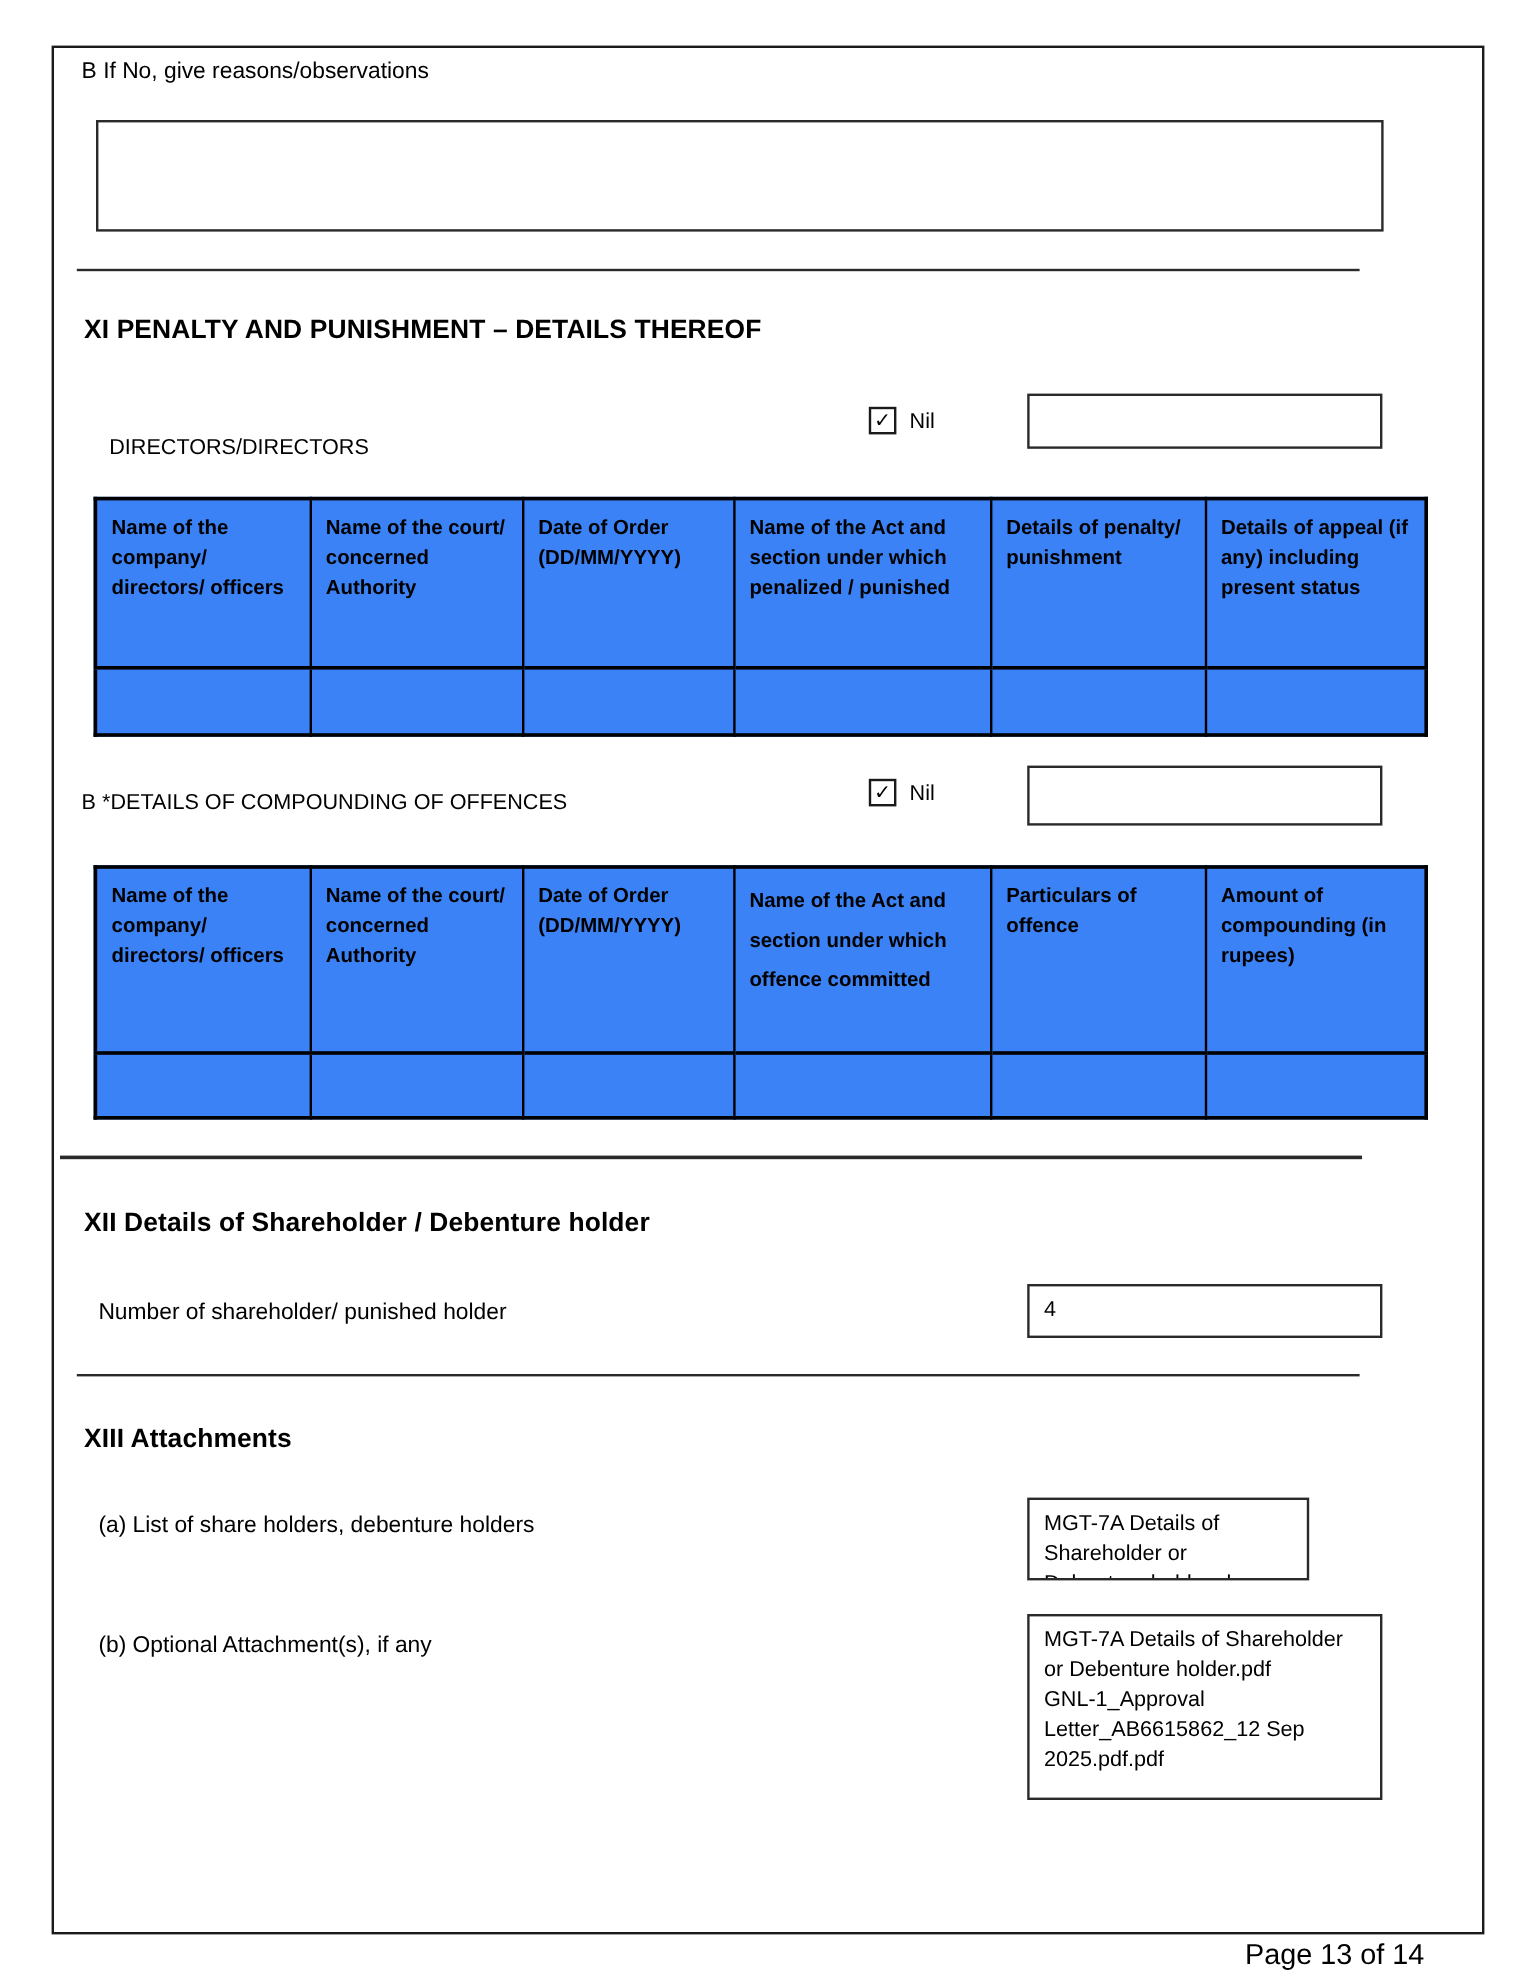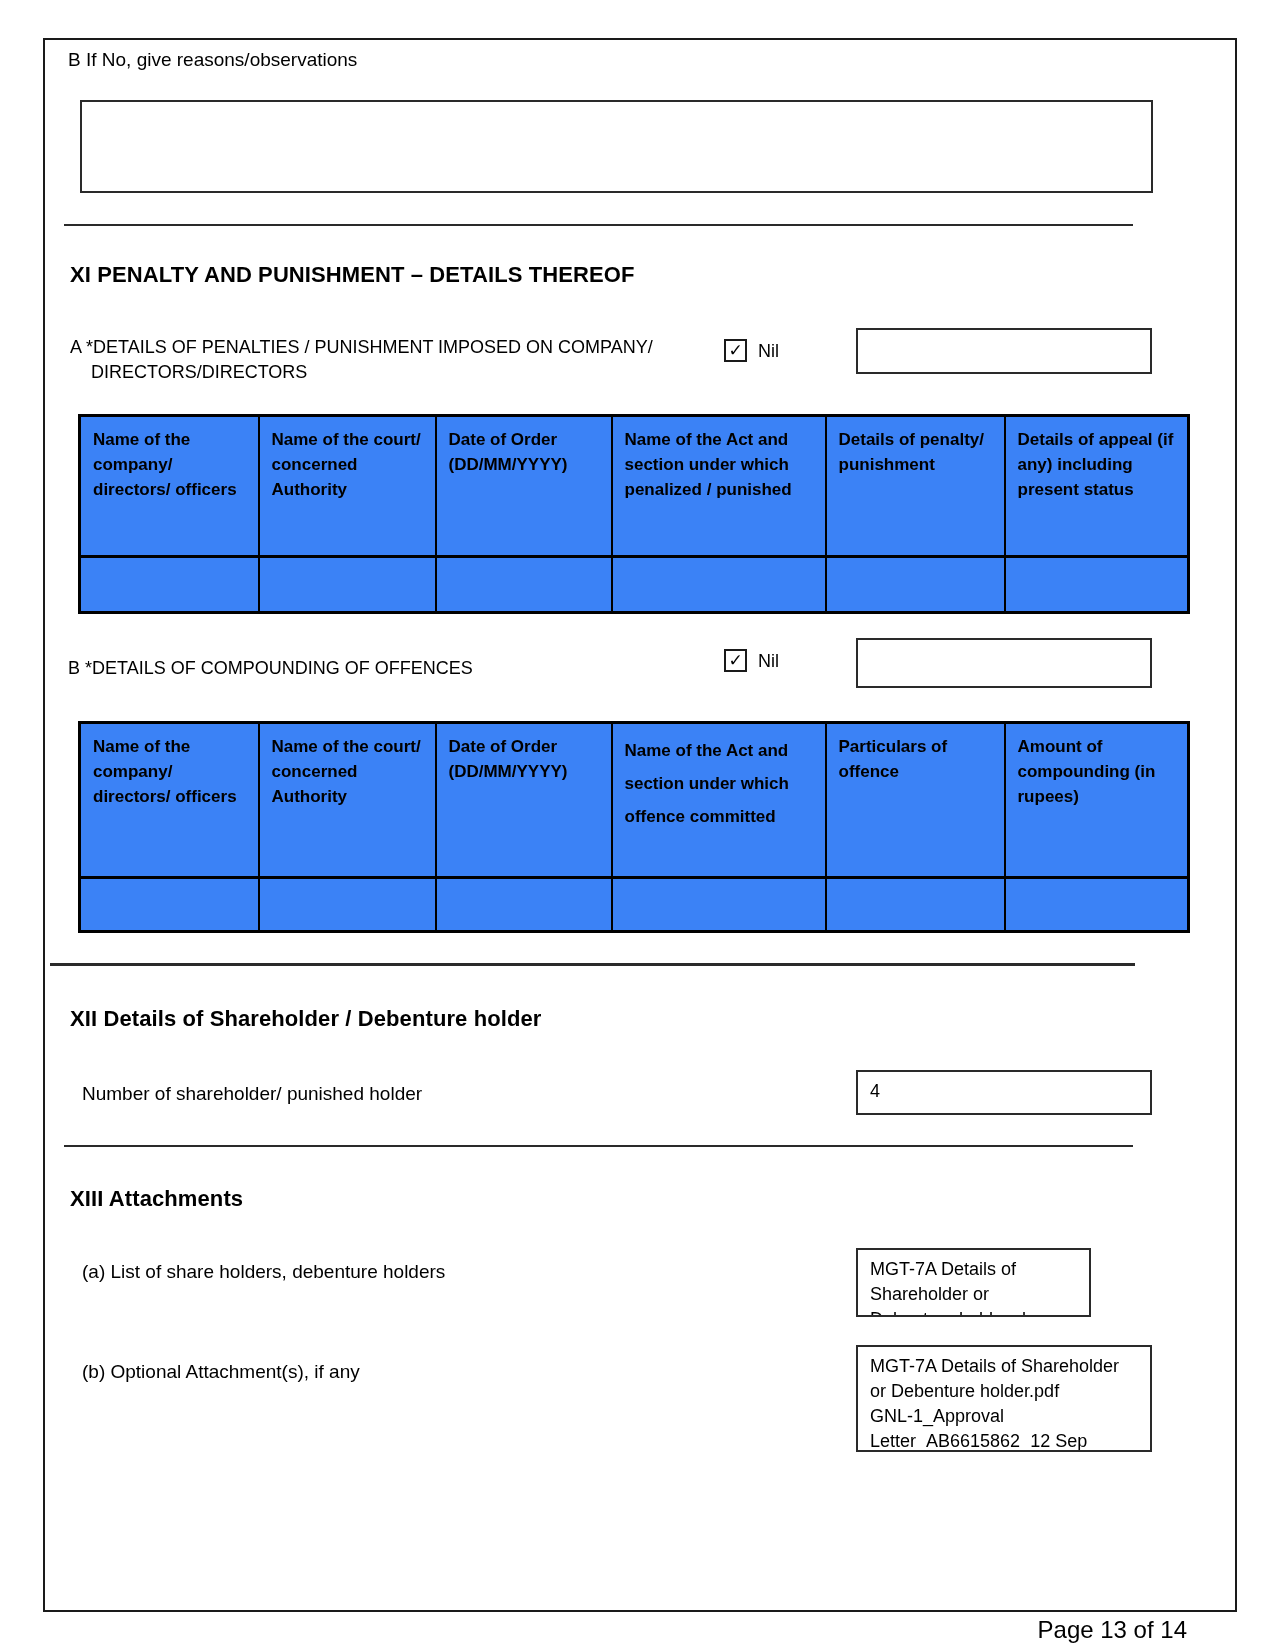--- a/index.html
+++ b/index.html
@@ -112,21 +112,20 @@
 <div class="page">
 
   <div class="abs lbl" style="left:23px; top:8px;">B If No, give reasons/observations</div>
 
   <div class="abs field-box" style="left:35px; top:60px; width:1073px; height:93px;"></div>
 
   <div class="abs hr" style="left:19px; top:184px; width:1069px;"></div>
 
   <div class="abs heading" style="left:25px; top:222px;">XI PENALTY AND PUNISHMENT – DETAILS THEREOF</div>
 
-  <div class="abs lbl-caps" style="left:25px; top:296px;">A *DETAILS OF PENALTIES / PUNISHMENT IMPOSED ON COMPANY/</div>
   <div class="abs lbl-caps" style="left:46px; top:321px;">DIRECTORS/DIRECTORS</div>
 
   <div class="abs checkbox" style="left:679px; top:299px;">
     <span>✓</span>
   </div>
   <div class="abs nil-label" style="left:713px; top:301px;">Nil</div>
 
   <div class="abs field-box" style="left:811px; top:288px; width:296px; height:46px;"></div>
 
   <table class="abs grid t1" style="left:33px; top:374px;">
@@ -209,20 +208,20 @@
   <div class="abs heading" style="left:25px; top:1146px;">XIII Attachments</div>
 
   <div class="abs lbl" style="left:37px; top:1220px;">(a) List of share holders, debenture holders</div>
 
   <div class="abs value-box files" style="left:811px; top:1208px; width:235px; height:69px;">
     <div>MGT-7A Details of Shareholder or Debenture holder.xlsm</div>
   </div>
 
   <div class="abs lbl" style="left:37px; top:1320px;">(b) Optional Attachment(s), if any</div>
 
-  <div class="abs value-box files" style="left:811px; top:1305px; width:296px; height:107px;">
+  <div class="abs value-box files" style="left:811px; top:1305px; width:296px; height:155px;">
     <div>MGT-7A Details of Shareholder or Debenture holder.pdf</div>
     <div>GNL-1_Approval Letter_AB6615862_12 Sep 2025.pdf.pdf</div>
   </div>
 
 </div>
 
 <div class="footer">Page 13 of 14</div>
 
 </body></html>

